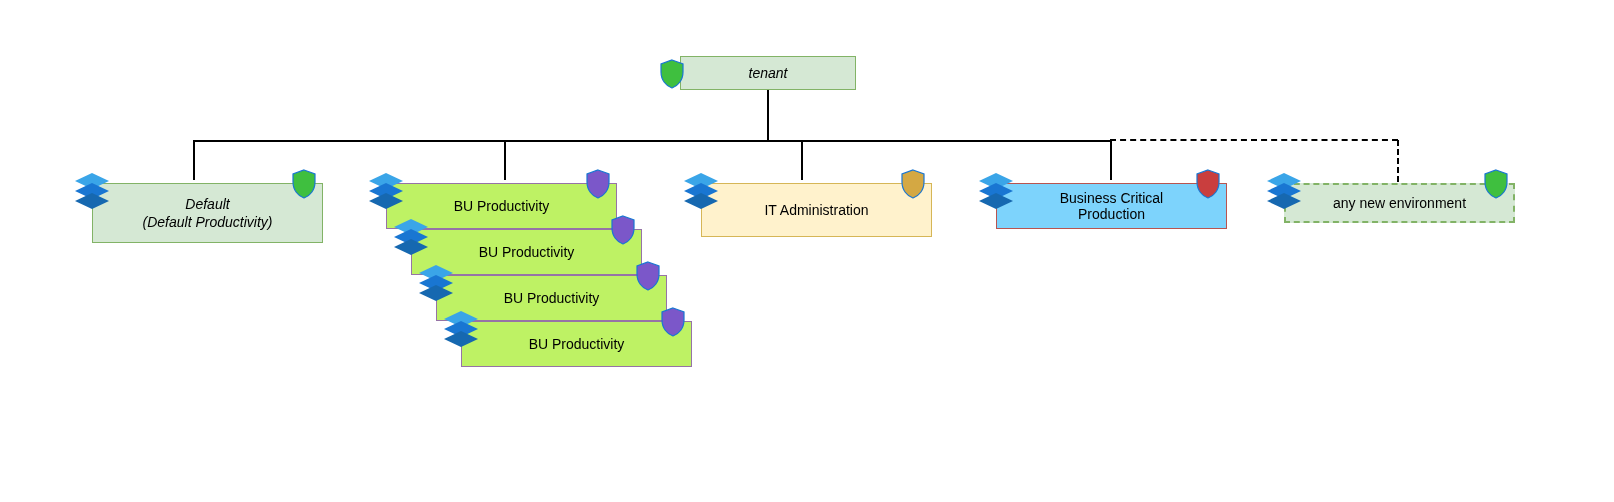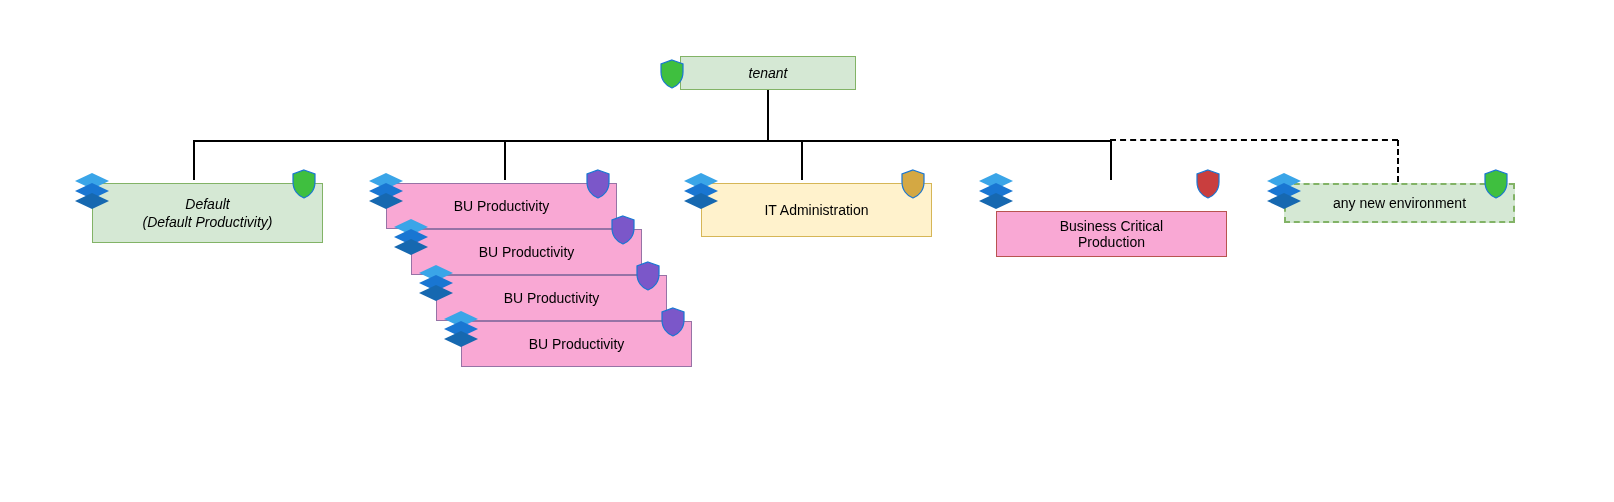--- a/index.html
+++ b/index.html
@@ -14,23 +14,23 @@
     .node {
       position: absolute;
       border: 1px solid;
       display: flex;
       align-items: center;
       justify-content: center;
       text-align: center;
       line-height: 1.3;
     }
     .node-green { background: #d5e8d4; border-color: #82b366; font-style: italic; }
-    .node-purple { background: #f9a8d4; border-color: #9673a6; }
+    .node-purple { background: #bef264; border-color: #9673a6; }
     .node-yellow { background: #fff2cc; border-color: #d6b656; }
-    .node-red { background: #f9a8d4; border-color: #b85450; margin-top: 28px; }
+    .node-red { background: #7dd3fc; border-color: #b85450; }
     .node-green-dashed { background: #d5e8d4; border: 2px dashed #82b366; }
     .shield {
       position: absolute;
       width: 28px;
       height: 32px;
     }
     .layers {
       position: absolute;
       width: 40px;
       height: 40px;

